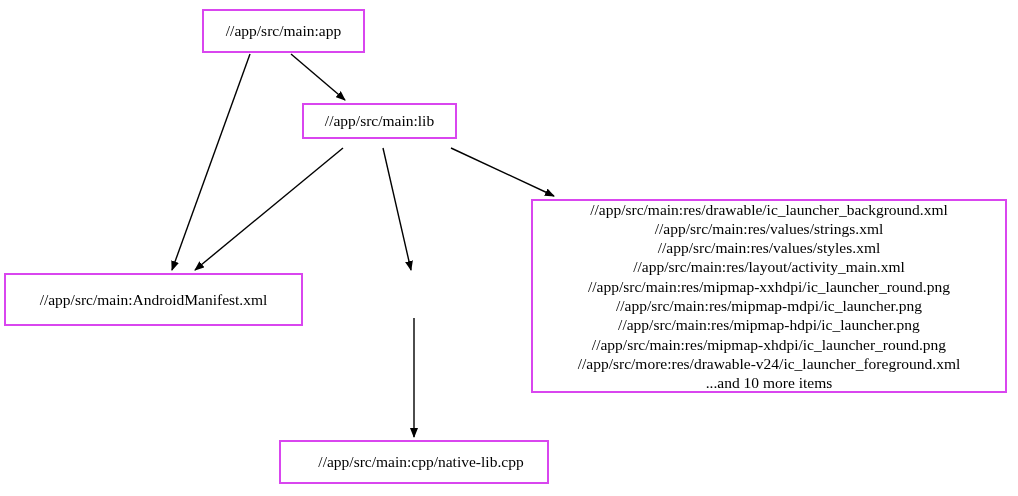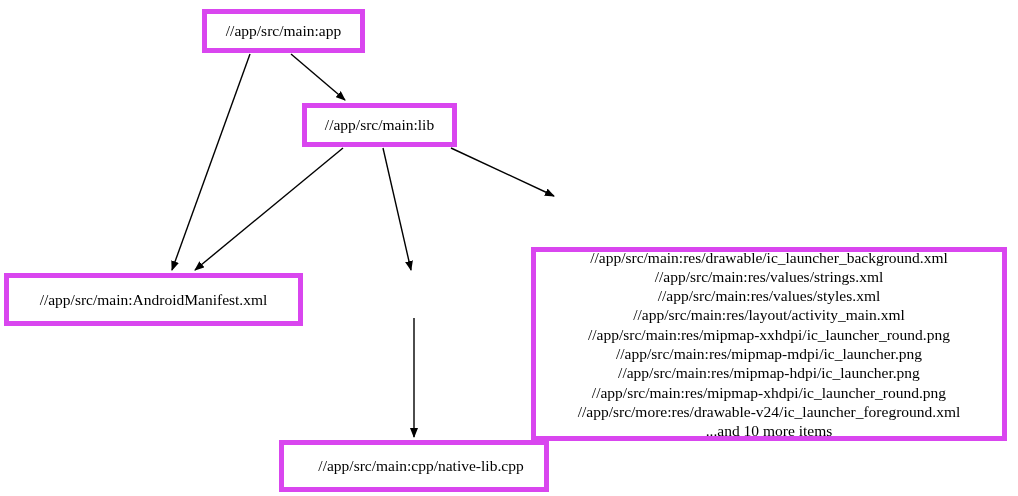--- a/index.html
+++ b/index.html
@@ -20,21 +20,21 @@
     position: absolute;
     left: 0;
     top: 0;
     width: 1018px;
     height: 496px;
     pointer-events: none;
   }
   .node {
     position: absolute;
     box-sizing: border-box;
-    border: 5px solid #d946ef;
+    border: 2px solid #d946ef;
     background: #ffffff;
     display: flex;
     align-items: center;
     justify-content: center;
     text-align: center;
     color: #000000;
     font-size: 15.5px;
     line-height: 1.0;
     white-space: nowrap;
   }
@@ -75,34 +75,34 @@
         <line x1="383" y1="148" x2="411" y2="270" stroke="#000000" stroke-width="1.4" marker-end="url(#arrowhead)"></line>
         <line x1="451" y1="148" x2="554" y2="196" stroke="#000000" stroke-width="1.4" marker-end="url(#arrowhead)"></line>
         <line x1="414" y1="318" x2="414" y2="437" stroke="#000000" stroke-width="1.4" marker-end="url(#arrowhead)"></line>
       </g>
   </svg>
 
   <div class="node" style="left: 202px; top: 9px; width: 163px; height: 44px;">
     <span class="node-label">//app/src/main:app</span>
   </div>
 
-  <div class="node" style="left: 302px; top: 103px; width: 155px; height: 44px;">
+  <div class="node" style="left: 302px; top: 103px; width: 155px; height: 36px;">
     <span class="node-label">//app/src/main:lib</span>
   </div>
 
   <div class="node" style="left: 4px; top: 273px; width: 299px; height: 53px;">
     <span class="node-label">//app/src/main:AndroidManifest.xml</span>
   </div>
 
 
-  <div class="node" style="left: 279px; top: 440px; width: 270px; height: 52px; padding-left: 14px;">
+  <div class="node" style="left: 279px; top: 440px; width: 270px; height: 44px; padding-left: 14px;">
     <span class="node-label">//app/src/main:cpp/native-lib.cpp</span>
   </div>
 
-  <div class="node node-multi" id="resources-node" style="left: 531px; top: 199px; width: 476px; height: 194px; margin-top: 48px;">
+  <div class="node node-multi" id="resources-node" style="left: 531px; top: 199px; width: 476px; height: 194px;">
     <span class="node-lines" id="resources-lines">
         <span class="ln">//app/src/main:res/drawable/ic_launcher_background.xml</span>
         <span class="ln">//app/src/main:res/values/strings.xml</span>
         <span class="ln">//app/src/main:res/values/styles.xml</span>
         <span class="ln">//app/src/main:res/layout/activity_main.xml</span>
         <span class="ln">//app/src/main:res/mipmap-xxhdpi/ic_launcher_round.png</span>
         <span class="ln">//app/src/main:res/mipmap-mdpi/ic_launcher.png</span>
         <span class="ln">//app/src/main:res/mipmap-hdpi/ic_launcher.png</span>
         <span class="ln">//app/src/main:res/mipmap-xhdpi/ic_launcher_round.png</span>
         <span class="ln">//app/src/more:res/drawable-v24/ic_launcher_foreground.xml</span>

